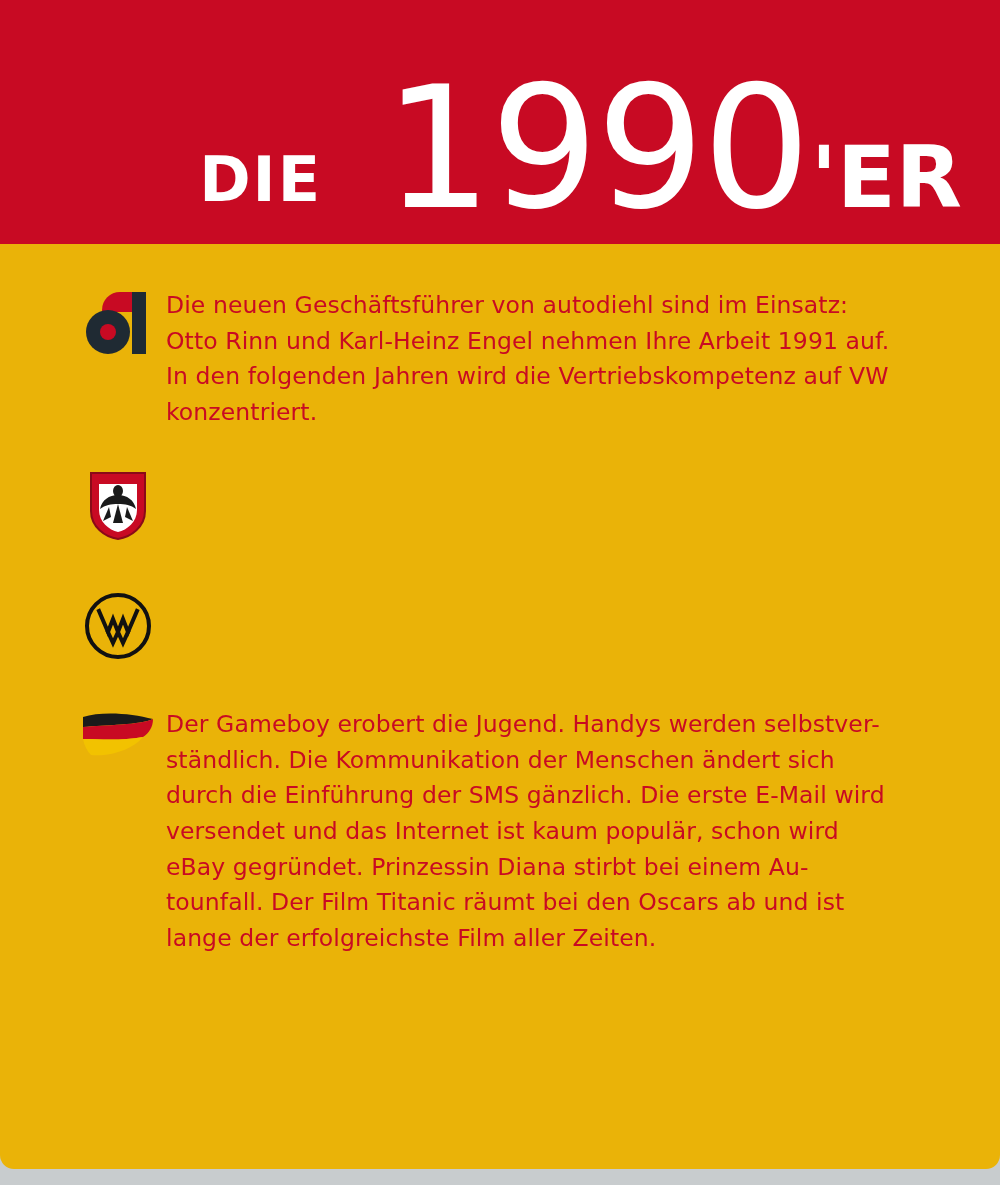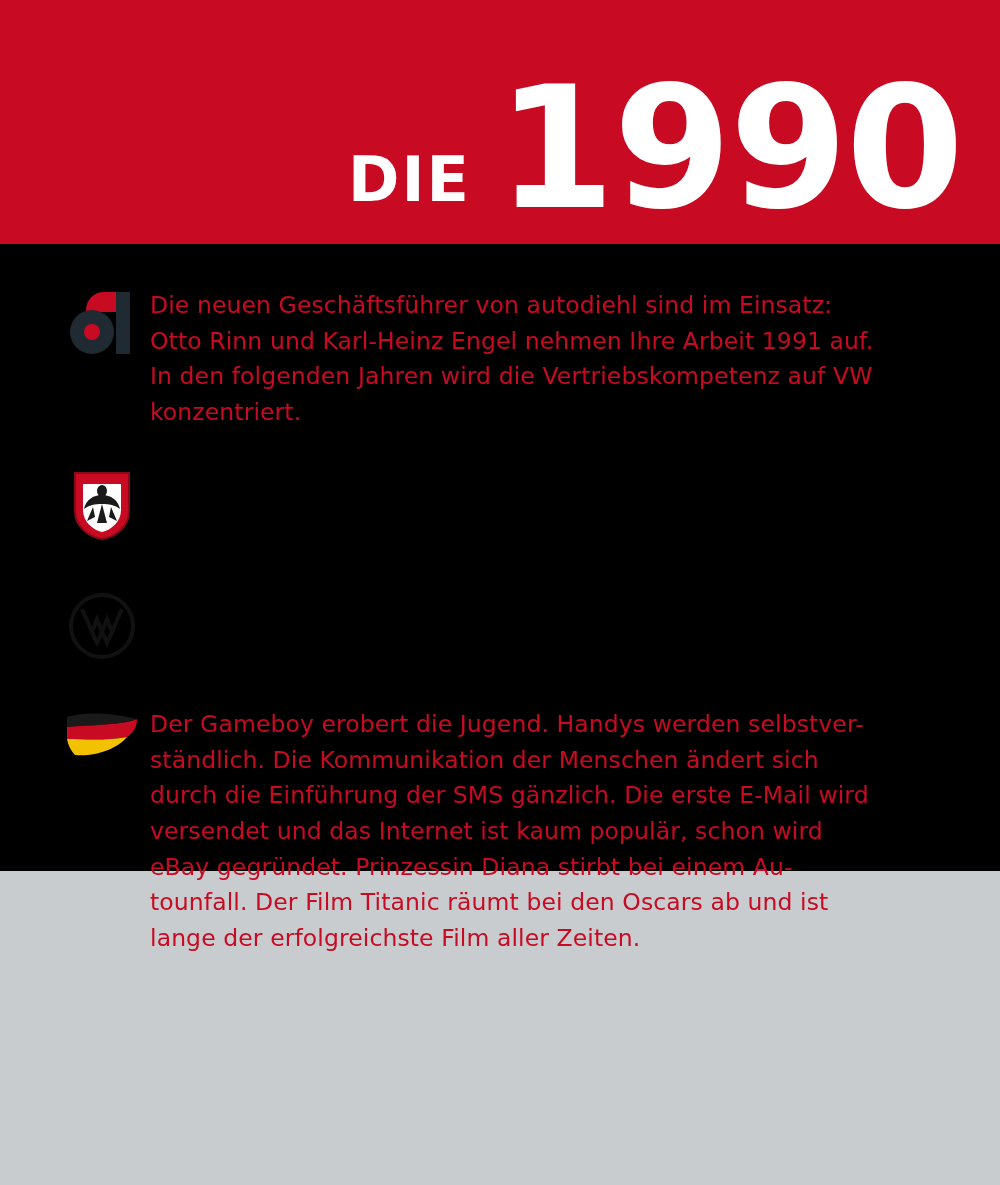--- a/index.html
+++ b/index.html
@@ -9,22 +9,23 @@
   body {
     width: 1000px;
     height: 1185px;
     background: #c8ccce;
     font-family: "DejaVu Sans", "Liberation Sans", sans-serif;
     overflow: hidden;
   }
   .page {
     position: relative;
     width: 1000px;
-    height: 871px;
-    background: #000000;
+    height: 1169px;
+    background: #eab308;
+    border-radius: 14px;
   }
   
   .banner {
     position: relative;
     width: 1000px;
     height: 244px;
     background: #c80a23;
     overflow: hidden;
   }
   .banner-inner {
@@ -39,34 +40,35 @@
     font-size: 62px;
     font-weight: 700;
     letter-spacing: 2px;
     line-height: 1;
     margin-right: 26px;
     position: relative;
     top: -6px;
   }
   .banner-year {
     font-size: 170px;
-    font-weight: 700;
+    font-weight: 400;
     line-height: 0.88;
     letter-spacing: -2px;
+    margin-left: 36px;
   }
   .banner-suffix {
     font-size: 86px;
     font-weight: 700;
     line-height: 1;
     letter-spacing: 0px;
     margin-left: 2px;
   }
   
   .entries {
-    padding: 44px 60px 0 54px;
+    padding: 44px 60px 0 70px;
   }
   .entry {
     display: flex;
     align-items: flex-start;
     margin-bottom: 36px;
   }
   .entry-icon {
     width: 96px;
     min-width: 96px;
     height: 80px;
@@ -143,20 +145,21 @@
 </style>
 </head>
 <body>
 
 <div class="page">
 
   <div class="banner">
     <div class="banner-inner">
       <span class="banner-die">DIE</span>
       <span class="banner-year">1990</span>
+      <span class="banner-suffix">'ER</span>
     </div>
   </div>
 
   <div class="entries">
 
     <div class="entry">
       <div class="entry-icon">
         <div class="logo-auto">
           <div class="bar"></div>
           <div class="swoop"></div>

